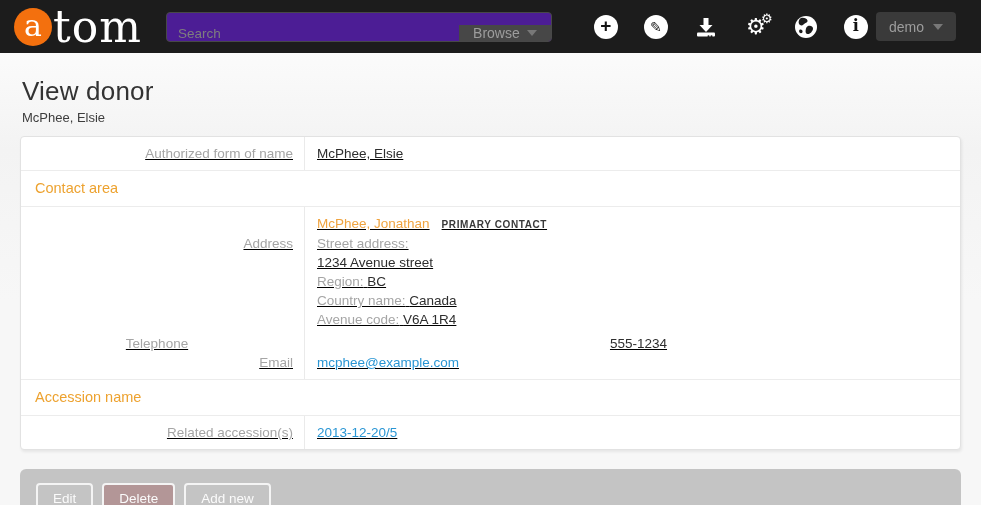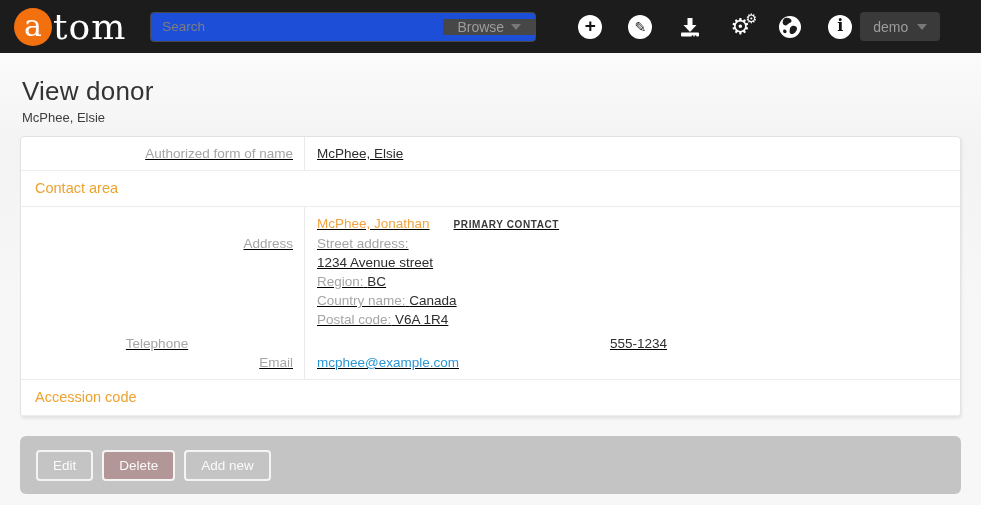--- a/index.html
+++ b/index.html
@@ -15,25 +15,25 @@
   .topbar {
     height:53px; background:#1c1c1c;
     display:flex; align-items:center; padding:0 14px;
   }
   .logo { display:flex; align-items:center; margin-right:24px; cursor:pointer; }
   .logo-a {
     width:38px; height:38px; border-radius:50%; background:#f3700e;
     color:#fff; font-family:"DejaVu Serif", serif; font-size:30px;
     display:flex; align-items:center; justify-content:center; padding-bottom:3px;
   }
-  .logo-rest { color:#fff; font-family:"DejaVu Serif", serif; font-size:36px; letter-spacing:1px; margin-left:1px; }
+  .logo-rest { color:#fff; font-family:"DejaVu Serif", serif; font-size:44px; letter-spacing:1px; margin-left:1px; }
 
   .searchbox {
-    width:386px; height:30px; display:flex; align-items:center;
-    background:#1d4ed8; border:1px solid #484848; border-radius:4px; overflow:hidden;
+    width:386px; height:30px; display:flex; align-items:flex-end;
+    background:#4c1d95; border:1px solid #484848; border-radius:4px; overflow:hidden;
   }
   .searchbox input {
     flex:1; background:transparent; border:none; outline:none;
     color:#cfcfcf; font-size:13.5px; padding:0 11px; font-family:"Liberation Sans", sans-serif;
   }
   .searchbox input::placeholder { color:#7e7e7e; }
   .browse-btn {
     width:92px; background:#474747; color:#9d9d9d; font-size:14px;
     display:flex; align-items:center; justify-content:center; gap:7px; cursor:pointer;margin-left:25px;
   }
@@ -82,21 +82,21 @@
   }
   .pt { padding-top:7px; } .pb { padding-bottom:7px; }
   .row-sep { border-bottom:1px solid #ececec; }
   .area-heading {
     padding:9px 14px 10px 14px; font-size:14.5px; color:#eda22f; cursor:pointer;
   }
   .sub-label { color:#a5a5a5; }
   .orange-link { color:#f0a440; text-decoration:none; cursor:pointer; }
   .blue-link { color:#2a96d4; text-decoration:none; cursor:pointer; }
   .badge {
-    font-size:10px; color:#3a3a3a; letter-spacing:.6px; margin-left:24px;
+    font-size:10px; color:#3a3a3a; letter-spacing:.6px; margin-left:12px;
     text-transform:uppercase; font-weight:bold;
   }
   .gap-top { padding-top:5px;text-align:center; }
 
   
   .actions {
     margin:19px 20px 0 20px; width:941px; height:58px;
     background:#c4c4c4; border-radius:6px;
     display:flex; align-items:center; padding:0 16px; gap:9px;
   }
@@ -202,34 +202,38 @@
       <div class="frow">
         <div class="flabel"></div>
         <div class="fvalue"><span class="sub-label">Region:</span> <span>BC</span></div>
       </div>
       <div class="frow">
         <div class="flabel"></div>
         <div class="fvalue"><span class="sub-label">Country name:</span> <span>Canada</span></div>
       </div>
       <div class="frow">
         <div class="flabel"></div>
-        <div class="fvalue"><span class="sub-label">Postal code:</span> <span>V6A 1R4</span></div>
+        <div class="fvalue"><span class="sub-label">Avenue code:</span> <span>V6A 1R4</span></div>
       </div>
       <div class="frow">
         <div class="flabel gap-top">Telephone</div>
         <div class="fvalue gap-top">555-1234</div>
       </div>
       <div class="frow row-sep">
         <div class="flabel pb">Email</div>
         <div class="fvalue pb"><a class="blue-link">mcphee@example.com</a></div>
       </div>
     </div>
 
-    <div class="area-heading row-sep">Accession code</div>
-
+    <div class="area-heading row-sep">Accession name</div>
+
+    <div class="frow">
+      <div class="flabel pt pb">Related accession(s)</div>
+      <div class="fvalue pt pb"><a class="blue-link">2013-12-20/5</a></div>
+    </div>
   </div>
 
   <div class="actions">
     <button class="act-btn">Edit</button>
     <button class="act-btn danger">Delete</button>
     <button class="act-btn">Add new</button>
   </div>
 
 </div>
 

